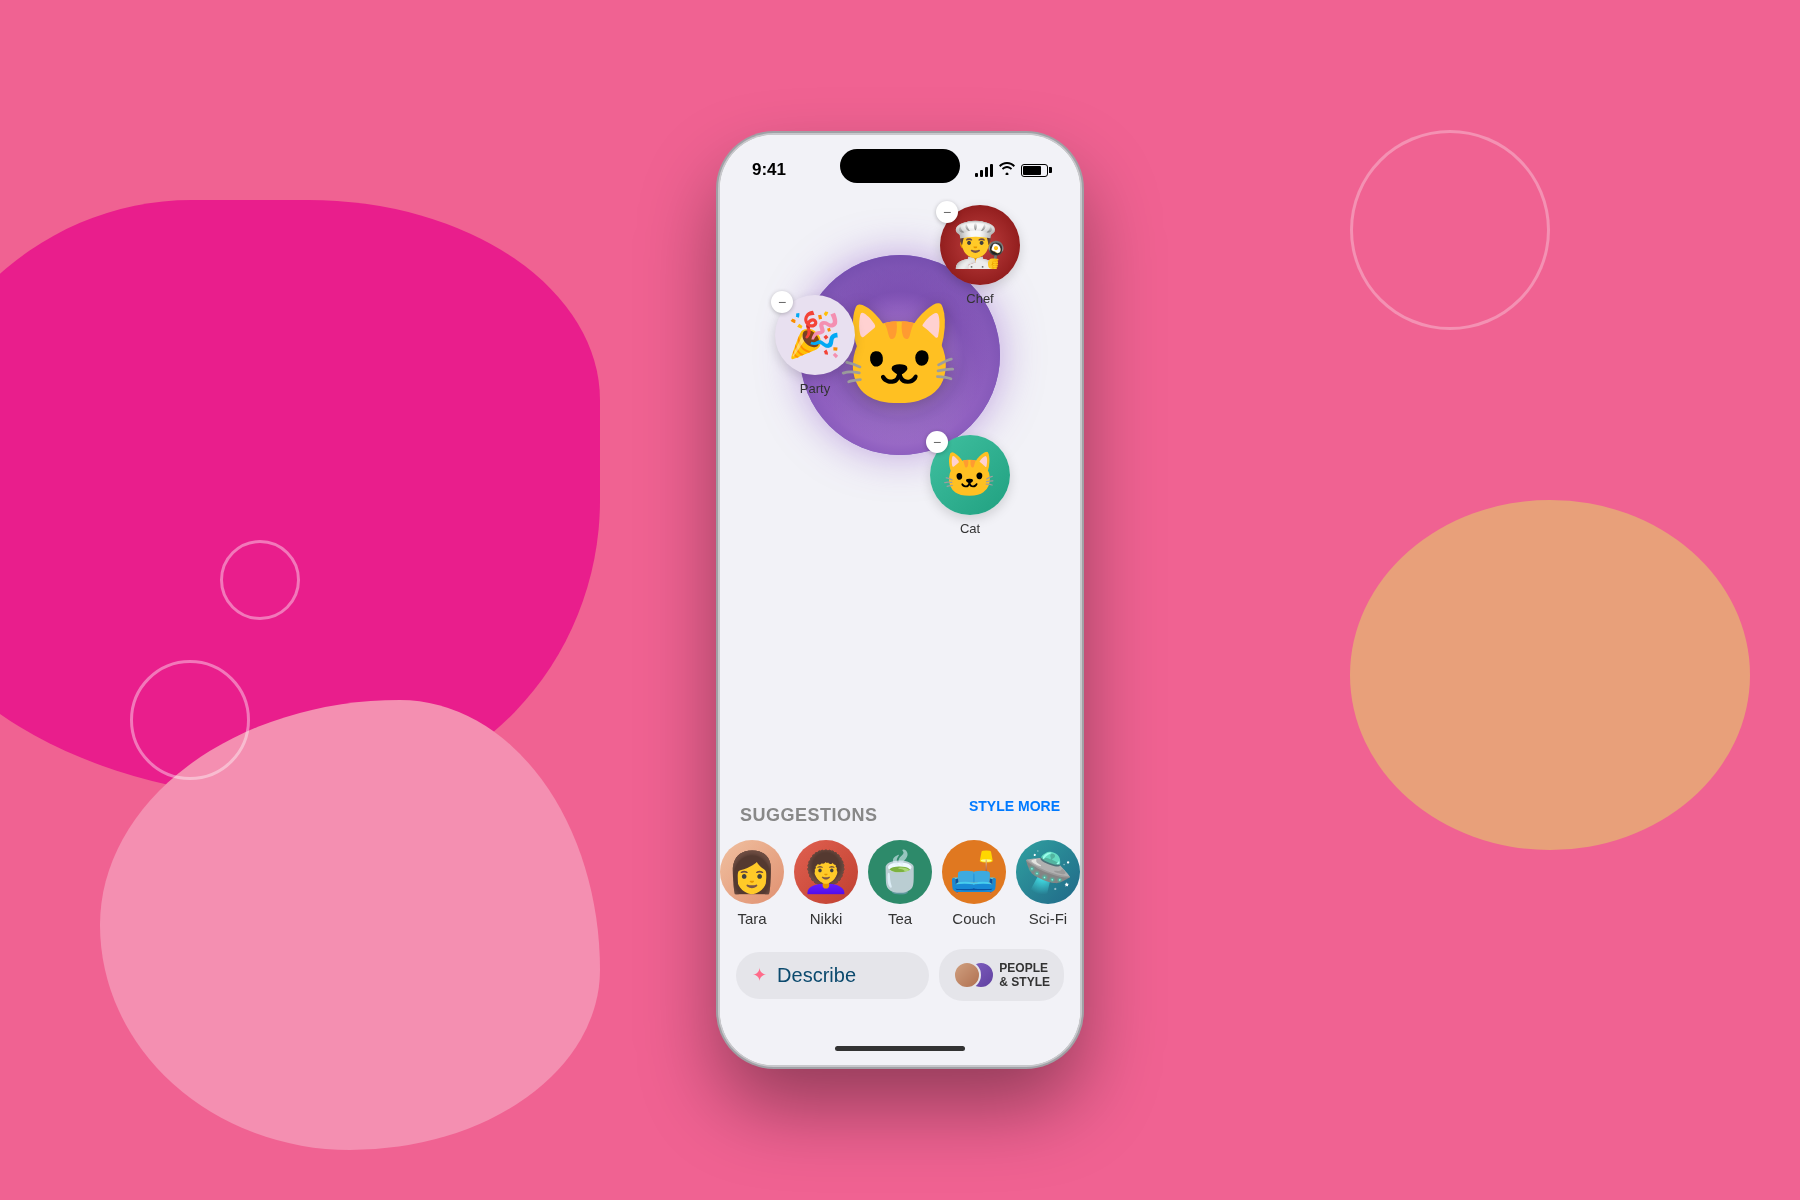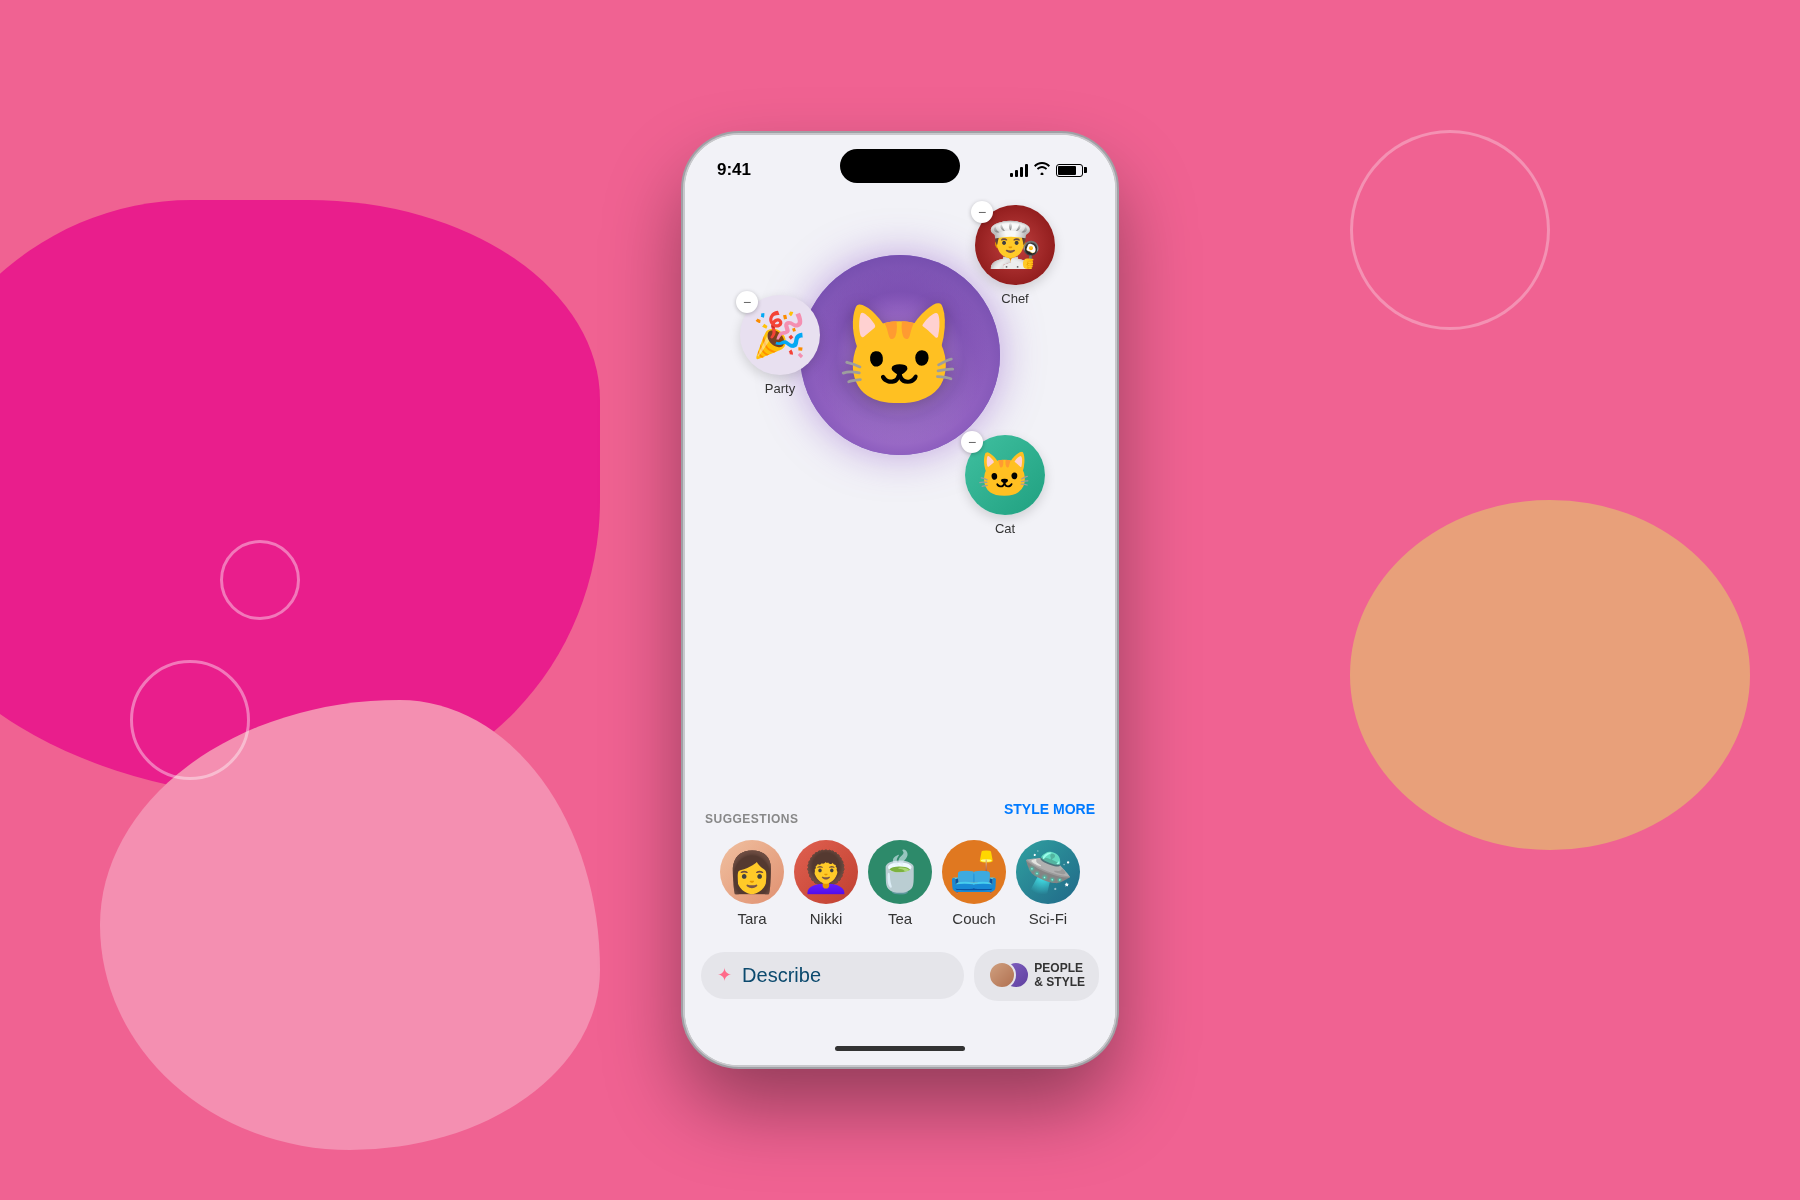--- a/index.html
+++ b/index.html
@@ -48,21 +48,21 @@
     }
     .bg-circle-outline {
       position: absolute;
       border-radius: 50%;
       border: 3px solid rgba(255,255,255,0.4);
       background: transparent;
     }
 
     
     .phone {
-      width: 430px;
+      width: 360px;
       height: 930px;
       background: #f5f5f7;
       border-radius: 54px;
       position: relative;
       box-shadow: 
         0 0 0 2px #c8c8cc,
         0 0 0 4px #a0a0a5,
         0 40px 80px rgba(0,0,0,0.4),
         inset 0 0 0 1px rgba(255,255,255,0.5);
       overflow: hidden;
@@ -318,21 +318,21 @@
       padding: 16px 20px 12px;
       background: #f2f2f7;
     }
     .suggestions-header {
       display: flex;
       justify-content: space-between;
       align-items: center;
       margin-bottom: 14px;
     }
     .suggestions-title {
-      font-size: 12px;
+      font-size: 18px;
       font-weight: 600;
       color: #888;
       letter-spacing: 0.5px;
       margin-top: 20px;
     }
     .show-more-btn {
       font-size: 14px;
       font-weight: 600;
       color: #007AFF;
       background: none;

